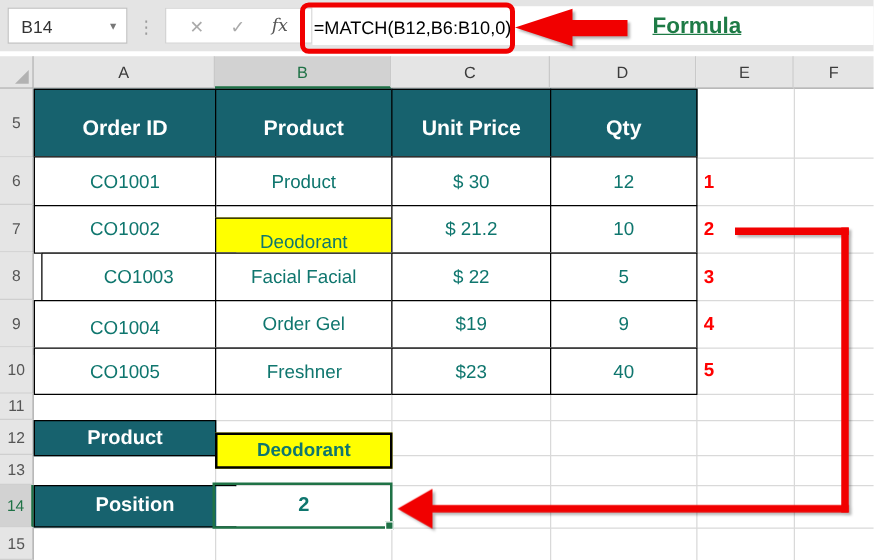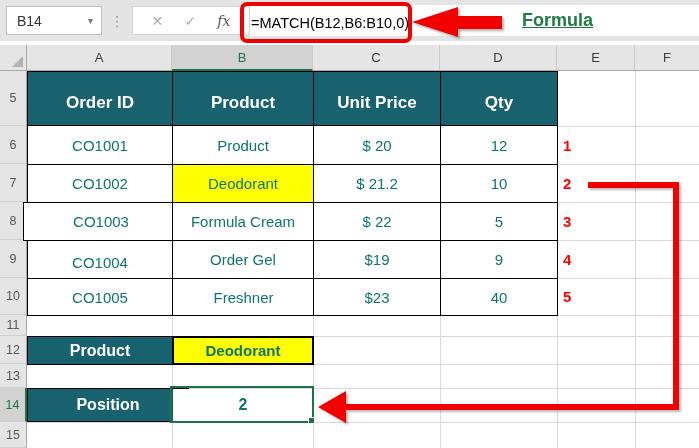--- a/index.html
+++ b/index.html
@@ -44,21 +44,21 @@
 
   .gl-v { position:absolute; top:71px; width:1px; height:377px; background:#d9d9d9; }
   .gl-h { position:absolute; left:27px; width:672px; height:1px; background:#d9d9d9; }
 
   
   .cell { position:absolute; display:flex; align-items:center; justify-content:center;
           background:#fff; border:1px solid #000; font-size:15px; color:#0f766e; z-index:2; }
   .cell.teal { background:#17626e; color:#fff; font-weight:bold; font-size:16px; }
   .cell.tealhdr { background:#17626e; color:#fff; font-weight:bold; font-size:17px;
                   align-items:flex-end; padding-bottom:12px; }
-  .cell.yellow { background:#ffff00; }
+  .cell.yellow { background:#ffff00;margin-top:10px; }
   .cell.bold { font-weight:bold; }
 
   
   .sel-border { left:170px; top:386px; width:144px; height:37px; border:2px solid #1f7246; z-index:4; }
   .fill-handle { left:308px; top:417px; width:7px; height:7px; background:#1f7246; border:1px solid #fff; z-index:5; }
 
   
   .rednum { position:absolute; left:563px; width:26px; height:22px; color:#ff0000; font-weight:bold;
             font-size:15px; display:flex; align-items:center; z-index:3; }
   .connector { z-index:6; filter:drop-shadow(2px 2px 1px rgba(0,0,0,.28)); }
@@ -131,30 +131,30 @@
 <div class="gl-h" style="top:388px"></div>
 <div class="gl-h" style="top:422px"></div>
 
 <div class="cell tealhdr" style="left:27px;top:71px;width:146px;height:55px">Order ID</div>
 <div class="cell tealhdr" style="left:172px;top:71px;width:142px;height:55px">Product</div>
 <div class="cell tealhdr" style="left:313px;top:71px;width:128px;height:55px">Unit Price</div>
 <div class="cell tealhdr" style="left:440px;top:71px;width:118px;height:55px">Qty</div>
 
 <div class="cell" style="left:27px;top:125px;width:146px;height:40px">CO1001</div>
 <div class="cell" style="left:172px;top:125px;width:142px;height:40px">Product</div>
-<div class="cell" style="left:313px;top:125px;width:128px;height:40px">$ 20</div>
+<div class="cell" style="left:313px;top:125px;width:128px;height:40px">$ 30</div>
 <div class="cell" style="left:440px;top:125px;width:118px;height:40px">12</div>
 
 <div class="cell" style="left:27px;top:164px;width:146px;height:39px">CO1002</div>
 <div class="cell yellow" style="left:172px;top:164px;width:142px;height:39px">Deodorant</div>
 <div class="cell" style="left:313px;top:164px;width:128px;height:39px">$ 21.2</div>
 <div class="cell" style="left:440px;top:164px;width:118px;height:39px">10</div>
 
-<div class="cell" style="left:23px;top:202px;width:156px;height:39px">CO1003</div>
-<div class="cell" style="left:172px;top:202px;width:142px;height:39px">Formula Cream</div>
+<div class="cell" style="left:33px;top:202px;width:156px;height:39px">CO1003</div>
+<div class="cell" style="left:172px;top:202px;width:142px;height:39px">Facial Facial</div>
 <div class="cell" style="left:313px;top:202px;width:128px;height:39px">$ 22</div>
 <div class="cell" style="left:440px;top:202px;width:118px;height:39px">5</div>
 
 <div class="cell" style="left:27px;top:240px;width:146px;height:44px">CO1004</div>
 <div class="cell" style="left:172px;top:240px;width:142px;height:39px">Order Gel</div>
 <div class="cell" style="left:313px;top:240px;width:128px;height:39px">$19</div>
 <div class="cell" style="left:440px;top:240px;width:118px;height:39px">9</div>
 
 <div class="cell" style="left:27px;top:278px;width:146px;height:38px">CO1005</div>
 <div class="cell" style="left:172px;top:278px;width:143px;height:38px">Freshner</div>

